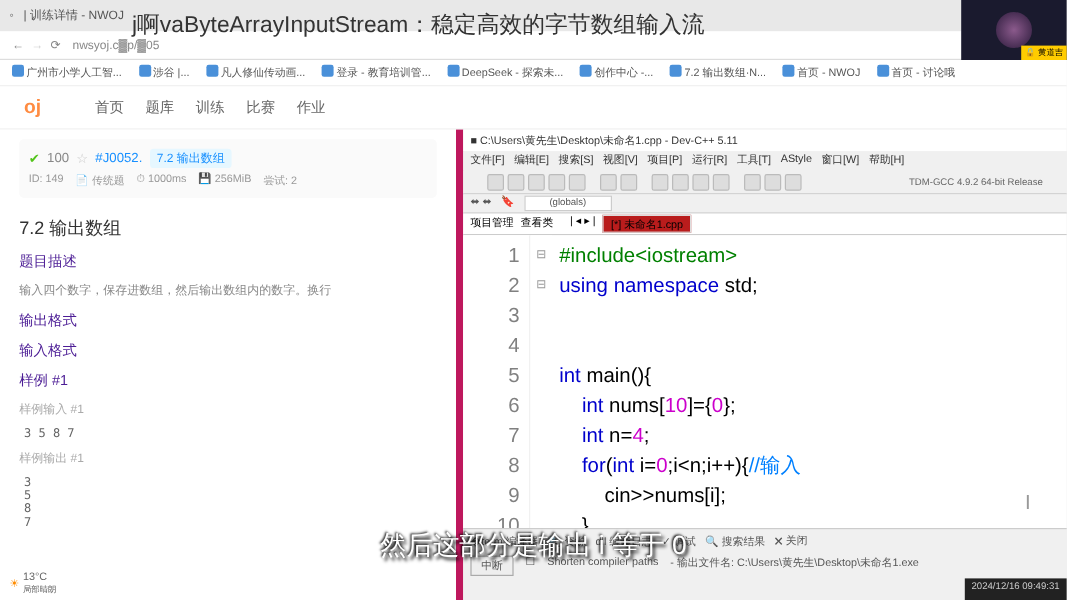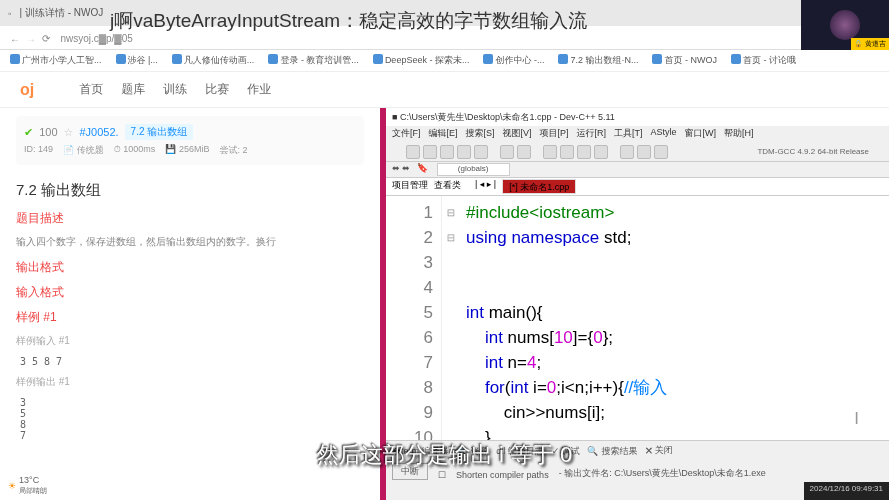--- a/index.html
+++ b/index.html
@@ -20,21 +20,21 @@
 .oj-content{width:380px;background:#fff;padding:8px 16px;overflow:hidden}
 .problem-header{background:#fafafa;padding:8px;border-radius:4px;margin-bottom:8px}
 .ph-top{display:flex;align-items:center;gap:6px;font-size:11px}
 .check{color:#52c41a}
 .pid{color:#888}
 .pcode{color:#1890ff}
 .ptag{background:#e6f7ff;color:#1890ff;padding:1px 6px;border-radius:3px;font-size:10px}
 .ph-meta{margin-top:4px;font-size:9px;color:#999;display:flex;gap:10px}
 .problem-body{padding:8px 0}
 .pb-title{font-size:15px;font-weight:500;margin-bottom:10px;color:#333}
-.pb-section{font-size:12px;color:#ef4444;margin-bottom:8px}
+.pb-section{font-size:12px;color:#4c1d95;margin-bottom:8px}
 .pb-desc{font-size:10px;color:#888;margin-bottom:10px}
 .sample-label{font-size:10px;color:#aaa;margin:4px 0}
 .sample-box{font-family:monospace;font-size:10px;color:#666;padding:4px;white-space:pre}
 .ide{flex:1;background:#f0f0f0;display:flex;flex-direction:column;border-left:6px solid #be185d}
 .ide-title{height:18px;background:#fff;font-size:9px;color:#333;padding:2px 6px;display:flex;align-items:center}
 .ide-menu{height:16px;background:#f0f0f0;font-size:9px;color:#333;padding:1px 6px;display:flex;gap:8px}
 .ide-toolbar{height:20px;background:#f0f0f0;border-bottom:1px solid #ccc;display:flex;align-items:center;padding:0 20px;gap:3px}
 .tb-btn{width:14px;height:14px;background:#ddd;border:1px solid #bbb;border-radius:2px}
 .ide-toolbar2{height:16px;background:#f0f0f0;font-size:9px;color:#555;padding:1px 6px;display:flex;gap:8px;border-bottom:1px solid #ccc}
 .ide-tabs{height:18px;background:#fff;font-size:9px;padding:1px 6px;display:flex;gap:6px;border-bottom:1px solid #ccc}
@@ -238,21 +238,21 @@
     </div>
     <div class="ide-bottom">
       <div class="bottom-tabs">
         <span class="bt">�term 编译器</span>
         <span class="bt">🔍 资源</span>
         <span class="bt">dll 编译日志</span>
         <span class="bt">✓ 调试</span>
         <span class="bt">🔍 搜索结果</span>
         <span class="bt">🗙 关闭</span>
       </div>
-      <div style="display:flex;gap:10px;align-items:flex-end">
+      <div style="display:flex;gap:10px;align-items:flex-start">
         <span style="border:1px solid #aaa;padding:1px 8px;background:#eee">中断</span>
         <span>☐</span>
           <span>Shorten compiler paths</span>
         <span>- 输出文件名: C:\Users\黄先生\Desktop\未命名1.exe</span>
       </div>
     </div>
   </div>
 </div>
 
 <div class="top-overlay">j啊vaByteArrayInputStream：稳定高效的字节数组输入流</div>

